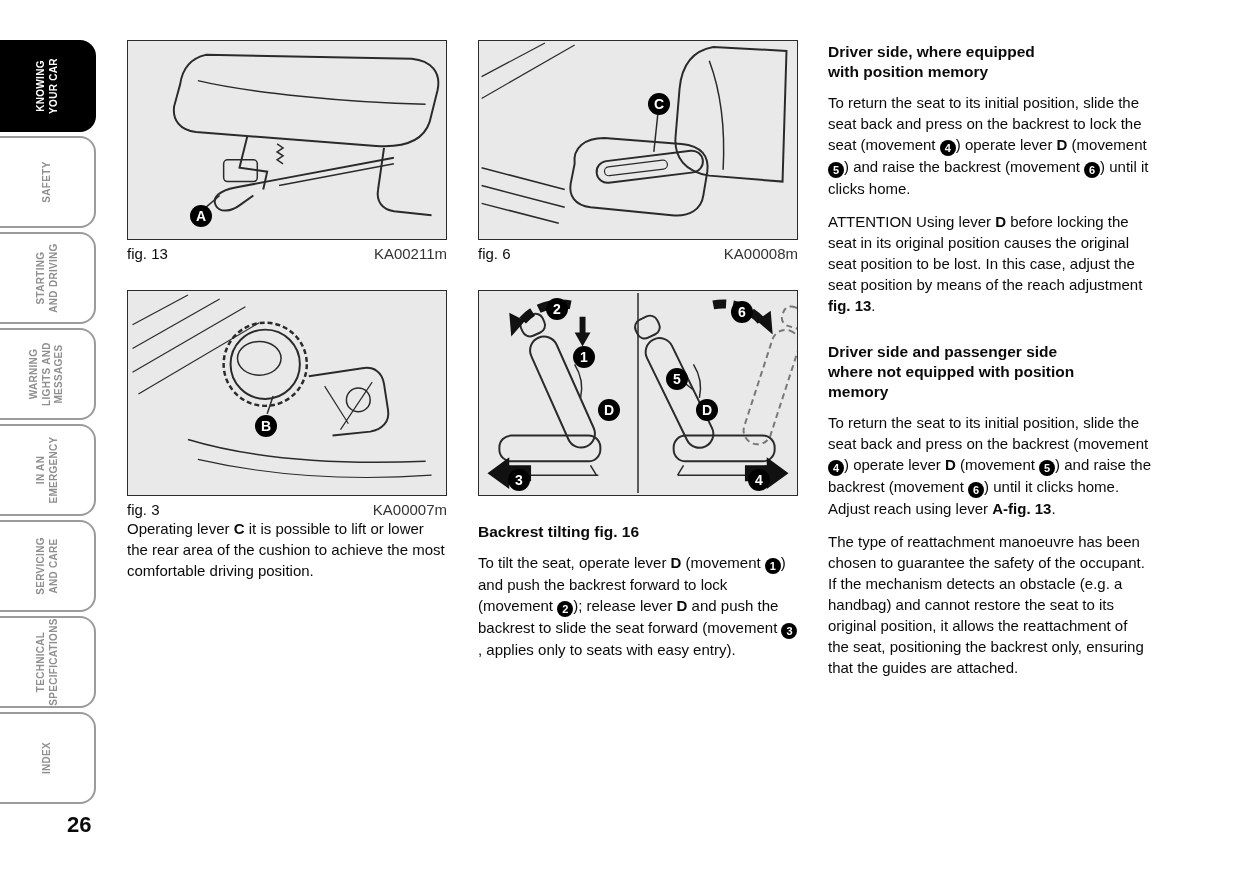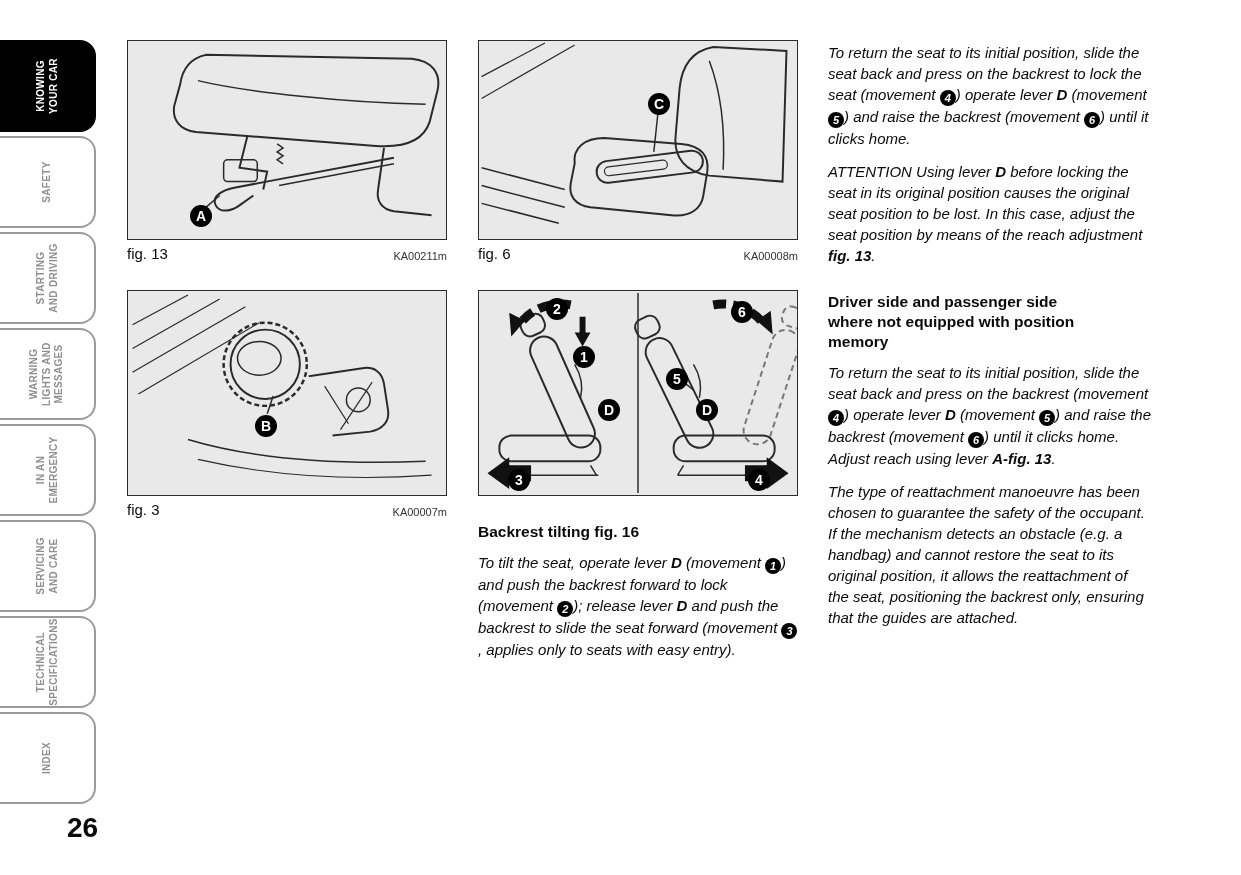--- a/index.html
+++ b/index.html
@@ -22,33 +22,33 @@
   #col1{left:127px;width:320px;}
   #col2{left:478px;width:320px;}
   #col3{left:828px;width:324px;top:42px;}
 
   
   .figbox{position:relative;background:#e9e9e9;border:1px solid #2b2b2b;box-sizing:border-box;width:100%;}
   .figbox svg{display:block;width:100%;height:100%;}
   .figwrap.second{margin-top:28px;}
   .figcap{display:flex;justify-content:space-between;align-items:flex-end;margin-top:5px;}
   .figcap .cap{font-size:15px;}
-  .figcap .code{font-size:11px;color:#333;}
+  .figcap .code{font-size:15px;color:#333;}
   .flabel{position:absolute;width:22px;height:22px;border-radius:50%;background:#000;color:#fff;
           font-size:14px;font-weight:bold;line-height:22px;text-align:center;
           transform:translate(-50%,-50%);}
 
   
   .h{font-weight:bold;font-size:15.5px;line-height:20px;margin:26px 0 10px;white-space:pre-line;}
   #col3 .h:first-child{margin-top:0;}
-  .p{font-size:15px;line-height:21px;margin:0 0 12px;font-style:italic;}
+  .p{font-size:15px;line-height:21px;margin:0 0 12px;}
   .ncirc{display:inline-block;width:16px;height:16px;border-radius:50%;background:#000;color:#fff;
          font-size:11px;font-weight:bold;line-height:16px;text-align:center;vertical-align:-2px;}
 
-  #pagenum{position:absolute;left:67px;top:812px;font-size:28px;font-weight:bold;text-align:right;}
+  #pagenum{position:absolute;left:67px;top:812px;font-size:22px;font-weight:bold;text-align:right;}
 </style>
 </head>
 <body>
 
 <div id="page">
 
   <nav>
     <div class="tab active" style="top:40px">
         <span class="vtext">KNOWING
 YOUR CAR</span>
@@ -130,20 +130,21 @@
         </svg>
         <span class="flabel" style="left:138px;top:135px">B</span>
       </div>
       <div class="figcap">
         <span class="cap">fig. 3</span>
         <span class="code">KA00007m</span>
       </div>
     </div>
 
 
+    <p class="p">Operating lever <b>C</b> it is possible to lift or lower the rear area of the cushion to achieve the most comfortable driving position.</p>
   </div>
 
   <div class="col" id="col2">
 
     <div class="figwrap">
       <div class="figbox" style="height:200px">
         <svg viewBox="0 0 320 200">
           <g fill="none" stroke="#2a2a2a" stroke-width="2">
             <g stroke-width="1.2">
               <line x1="2" y1="36" x2="66" y2="2"></line>
@@ -215,20 +216,22 @@
         <span class="flabel" style="left:228px;top:119px">D</span>
         <span class="flabel" style="left:280px;top:189px">4</span>
       </div>
     </div>
 
     <h3 class="h">Backrest tilting fig. 16</h3>
     <p class="p">To tilt the seat, operate lever <b>D</b> (movement <span class="ncirc">1</span>) and push the backrest forward to lock (movement <span class="ncirc">2</span>); release lever <b>D</b> and push the backrest to slide the seat forward (movement <span class="ncirc">3</span>, applies only to seats with easy entry).</p>
   </div>
 
   <div class="col" id="col3">
+    <h3 class="h">Driver side, where equipped
+with position memory</h3>
     <p class="p">To return the seat to its initial position, slide the seat back and press on the backrest to lock the seat (movement <span class="ncirc">4</span>) operate lever <b>D</b> (movement <span class="ncirc">5</span>) and raise the backrest (movement <span class="ncirc">6</span>) until it clicks home.</p>
     <p class="p">ATTENTION Using lever <b>D</b> before locking the seat in its original position causes the original seat position to be lost. In this case, adjust the seat position by means of the reach adjustment <b>fig. 13</b>.</p>
 
     <h3 class="h">Driver side and passenger side
 where not equipped with position
 memory</h3>
     <p class="p">To return the seat to its initial position, slide the seat back and press on the backrest (movement <span class="ncirc">4</span>) operate lever <b>D</b> (movement <span class="ncirc">5</span>) and raise the backrest (movement <span class="ncirc">6</span>) until it clicks home. Adjust reach using lever <b>A-fig. 13</b>.</p>
     <p class="p">The type of reattachment manoeuvre has been chosen to guarantee the safety of the occupant. If the mechanism detects an obstacle (e.g. a handbag) and cannot restore the seat to its original position, it allows the reattachment of the seat, positioning the backrest only, ensuring that the guides are attached.</p>
   </div>
 

